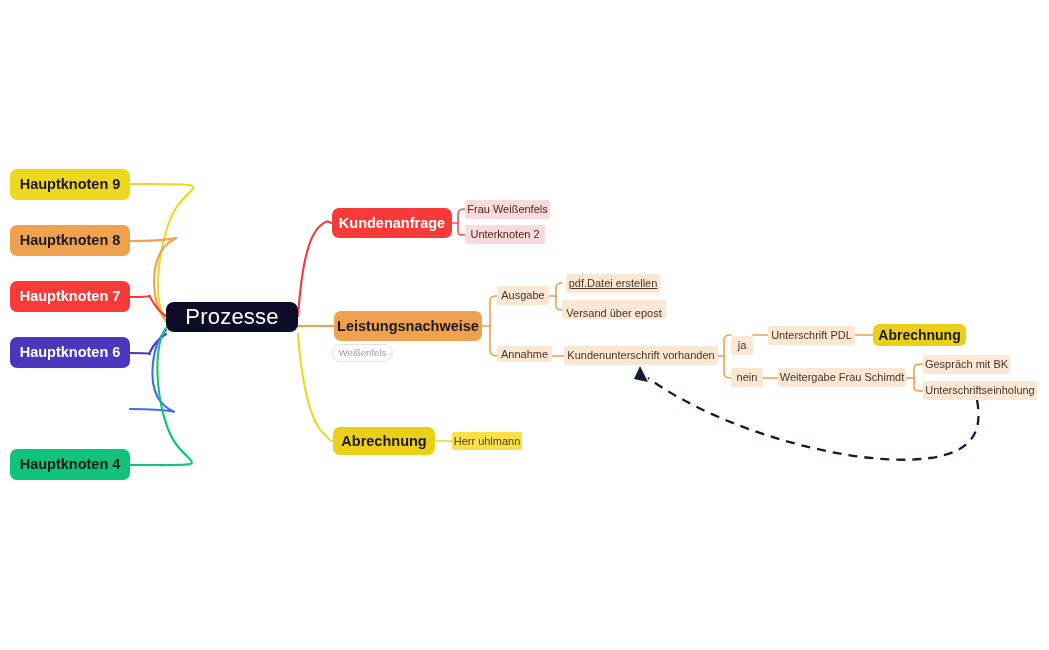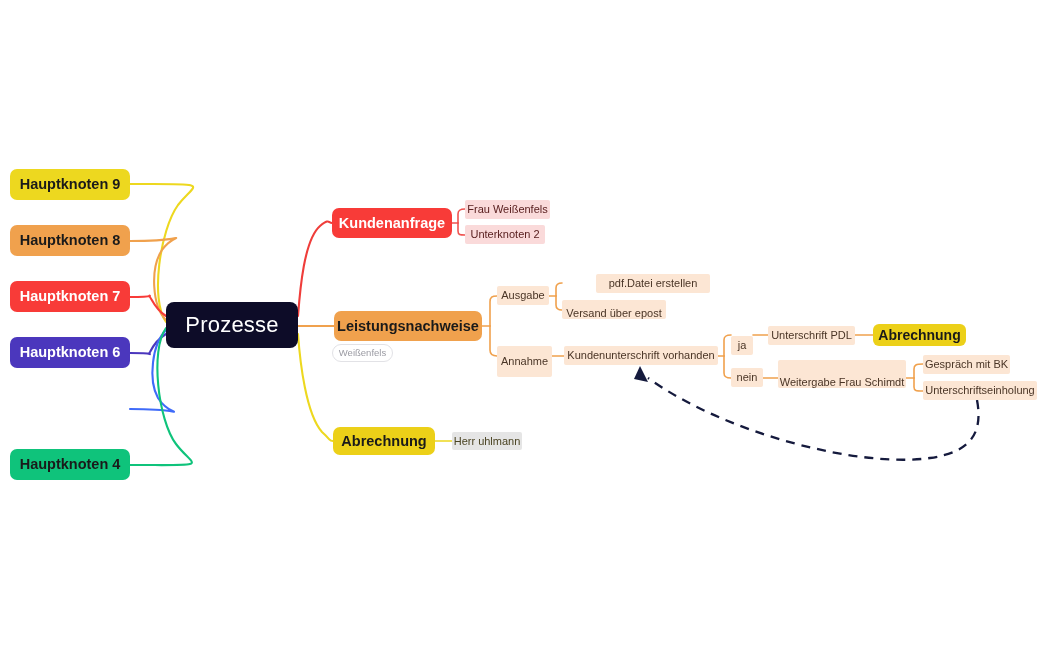--- a/index.html
+++ b/index.html
@@ -69,21 +69,21 @@
   }
   .node.soft.rose {
     background: #fadada;
     color: #5a2020;
   }
   .node.soft.peach {
     background: #fce6d4;
     color: #4a3526;
   }
   .node.soft.cream {
-    background: #e5e5e5;
+    background: #fde047;
     color: #4a4322;
   }
 
   
   .node.highlight {
     background: #ecd018;
     color: #1a1a1a;
     border-radius: 6px;
     font-size: 14px;
     font-weight: 700;
@@ -161,21 +161,21 @@
       <path d="M914,378 L914,369 C914,365 916,364 923,364"></path>
       <path d="M914,378 L914,387 C914,391 916,391 923,391"></path>
     </g>
 
     <path d="M435,441 L452,441" fill="none" stroke="#edd81f" stroke-width="1.6" stroke-linecap="round"></path>
 
     <path d="M977,400 C983,432 972,452 930,458 C860,468 726,434 648,378" fill="none" stroke="#151a3d" stroke-width="2.3" stroke-dasharray="9 7" stroke-linecap="butt"></path>
     <polygon points="640,366 648,382 634,379" fill="#151a3d"></polygon>
   </svg>
 
-  <div class="node root" style="left:166px; top:302px; width:132px; height:46px;justify-content:center;">
+  <div class="node root" style="left:166px; top:302px; width:132px; height:30px;justify-content:center;">
     <span>Prozesse</span>
   </div>
 
   <div class="node main light" style="left:10px; top:169px; width:120px; height:31px; background:#edd81f; color:#1a1a1a;">
     <span>Hauptknoten 9</span>
   </div>
   <div class="node main" style="left:10px; top:225px; width:120px; height:31px; background:#f0a14d; color:#1a1a1a;">
     <span>Hauptknoten 8</span>
   </div>
   <div class="node main" style="left:10px; top:281px; width:120px; height:31px; background:#f83b38; color:#ffffff;">
@@ -201,48 +201,48 @@
   <div class="node main" style="left:334px; top:311px; width:148px; height:30px; background:#f0a14d; color:#1a1a1a;">
     <span>Leistungsnachweise</span>
   </div>
   <div class="node tag" style="left:332px; top:344px; width:61px; height:16px;">
     <span>Weißenfels</span>
   </div>
 
   <div class="node soft peach" style="left:497px; top:286px; width:52px; height:19px;">
     <span>Ausgabe</span>
   </div>
-  <div class="node soft peach" style="left:596px; top:274px; width:114px; height:19px;">
+  <div class="node soft peach" style="left:566px; top:274px; width:94px; height:19px;text-decoration:underline;">
     <span>pdf.Datei erstellen</span>
   </div>
   <div class="node soft peach" style="left:562px; top:300px; width:104px; height:19px;align-items:flex-end;">
     <span>Versand über epost</span>
   </div>
 
-  <div class="node soft peach" style="left:497px; top:346px; width:55px; height:31px;">
+  <div class="node soft peach" style="left:497px; top:346px; width:55px; height:16px;">
     <span>Annahme</span>
   </div>
   <div class="node soft peach" style="left:564px; top:346px; width:154px; height:19px;">
     <span>Kundenunterschrift vorhanden</span>
   </div>
 
   <div class="node soft peach" style="left:731px; top:336px; width:22px; height:19px;">
     <span>ja</span>
   </div>
   <div class="node soft peach" style="left:768px; top:326px; width:87px; height:19px;">
     <span>Unterschrift PDL</span>
   </div>
   <div class="node highlight" style="left:873px; top:324px; width:93px; height:22px;">
     <span>Abrechnung</span>
   </div>
 
   <div class="node soft peach" style="left:731px; top:368px; width:32px; height:19px;">
     <span>nein</span>
   </div>
-  <div class="node soft peach" style="left:778px; top:360px; width:128px; height:28px;align-items:flex-end;">
+  <div class="node soft peach" style="left:778px; top:368px; width:128px; height:19px;">
     <span>Weitergabe Frau Schimdt</span>
   </div>
   <div class="node soft peach" style="left:923px; top:355px; width:87px; height:19px;">
     <span>Gespräch mit BK</span>
   </div>
   <div class="node soft peach" style="left:923px; top:381px; width:114px; height:19px;">
     <span>Unterschriftseinholung</span>
   </div>
 
   <div class="node main" style="left:333px; top:427px; width:102px; height:28px; background:#ecd018; color:#1a1a1a;">

